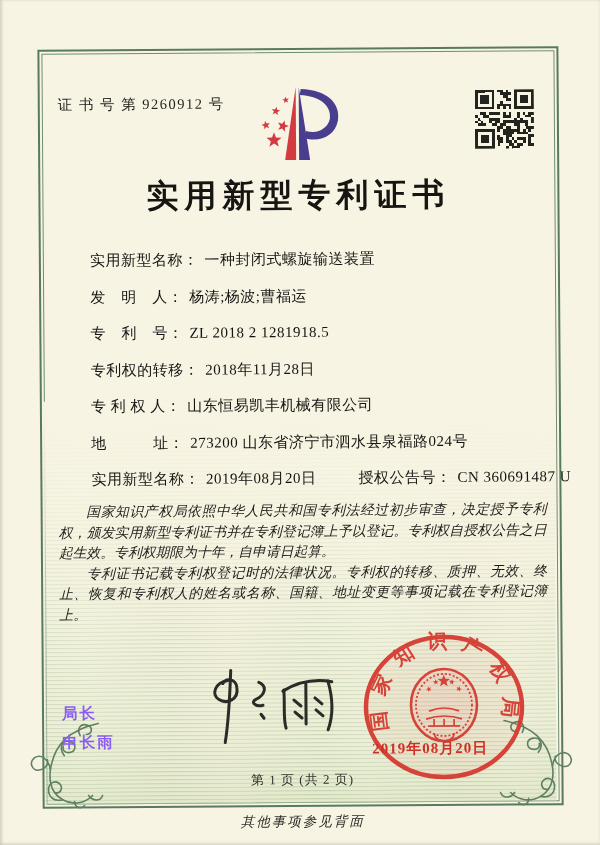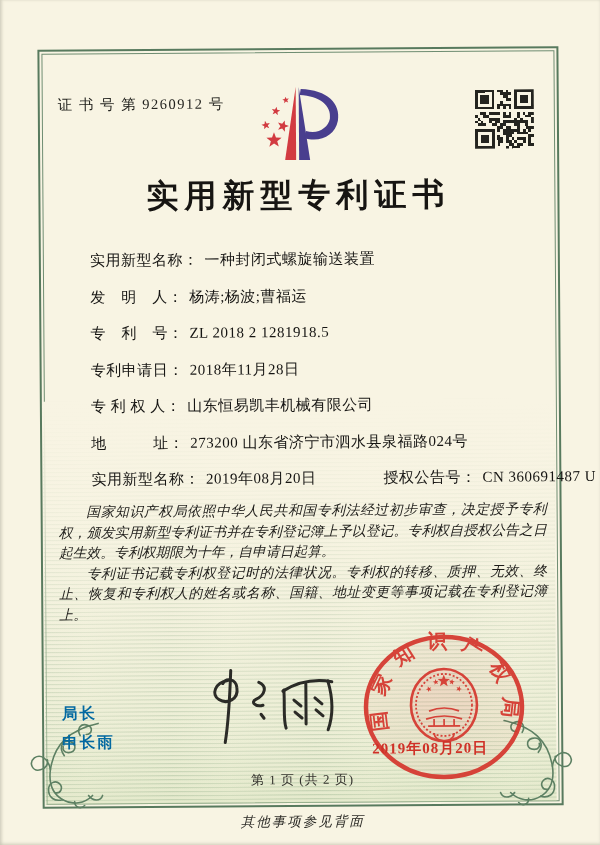--- a/index.html
+++ b/index.html
@@ -35,29 +35,29 @@
   .logo{position:absolute;left:248px;top:80px;width:108px;height:88px;}
   .qr{position:absolute;left:477px;top:91px;width:59px;height:59px;}
 
   .title{position:absolute;left:0;top:174px;width:100%;text-align:center;
     font-size:32px;font-weight:700;letter-spacing:6px;color:#171512;}
 
   .fields{position:absolute;left:62px;top:250px;width:480px;font-size:15px;color:#161513;}
   .frow{height:18px;margin-bottom:18.5px;white-space:nowrap;}
   .flabel{letter-spacing:.5px;margin-left:29px;}
   .fvalue{margin-left:6px;letter-spacing:.5px;}
-  .grant-pair2{margin-left:67px;}
+  .grant-pair2{margin-left:42px;}
 
   .body-paras{position:absolute;left:58px;top:501px;width:488px;
     font-size:13.8px;line-height:20.6px;color:#1e1d1a;
     font-style:italic;text-align:justify;}
   .body-paras p{margin:0;text-indent:2em;}
 
   .signer{position:absolute;left:60px;top:697px;font-size:15.5px;font-weight:700;
-    line-height:29px;color:#0369a1;letter-spacing:2px;font-family:"Liberation Sans","DejaVu Sans",sans-serif;}
+    line-height:29px;color:#8b5cf6;letter-spacing:2px;font-family:"Liberation Sans","DejaVu Sans",sans-serif;}
   .signature{position:absolute;left:196px;top:666px;width:150px;height:88px;}
 
   .seal{position:absolute;left:352px;top:624px;width:180px;height:178px;opacity:.93;}
   .seal-date{position:absolute;left:358px;top:740px;width:140px;text-align:center;
     font-size:15px;font-weight:700;color:#cf3127;letter-spacing:1px;z-index:6;}
 
   .page-no{position:absolute;left:0;top:771px;width:100%;text-align:center;font-size:13px;color:#33322d;letter-spacing:1px;}
   .footer-note{position:absolute;left:0;top:813px;width:100%;text-align:center;
     font-size:13.5px;color:#2c2b27;font-style:italic;letter-spacing:2px;}
 
@@ -270,21 +270,21 @@
       <div class="frow">
         <span class="flabel">实用新型名称：</span><span class="fvalue">一种封闭式螺旋输送装置</span>
       </div>
       <div class="frow">
         <span class="flabel">发　明　人：</span><span class="fvalue">杨涛;杨波;曹福运</span>
       </div>
       <div class="frow">
         <span class="flabel">专　利　号：</span><span class="fvalue">ZL 2018 2 1281918.5</span>
       </div>
       <div class="frow">
-        <span class="flabel">专利申请日：</span><span class="fvalue">2018年11月28日</span>
+        <span class="flabel">专利权的转移：</span><span class="fvalue">2018年11月28日</span>
       </div>
       <div class="frow">
         <span class="flabel">专 利 权 人：</span><span class="fvalue">山东恒易凯丰机械有限公司</span>
       </div>
       <div class="frow">
         <span class="flabel">地　　　址：</span><span class="fvalue">273200 山东省济宁市泗水县泉福路024号</span>
       </div>
       <div class="frow">
         <span class="flabel">实用新型名称：</span><span class="fvalue">2019年08月20日</span><span class="flabel grant-pair2">授权公告号：</span><span class="fvalue">CN 360691487 U</span>
       </div>

